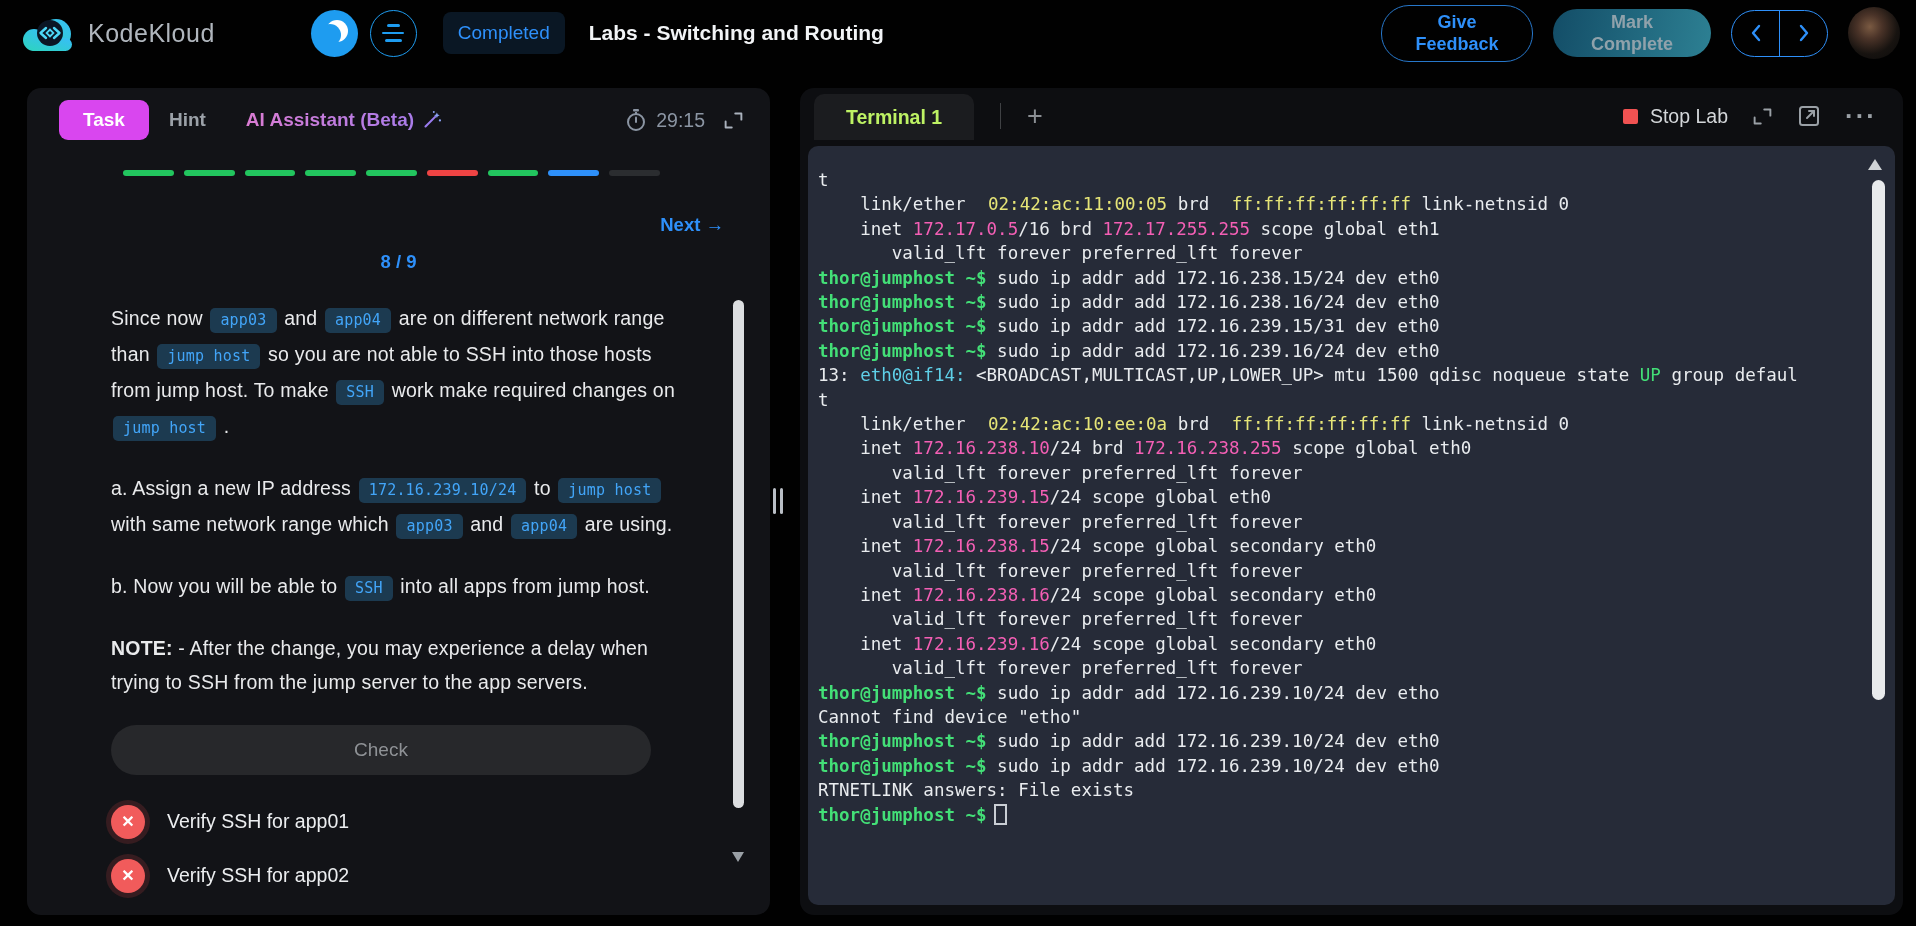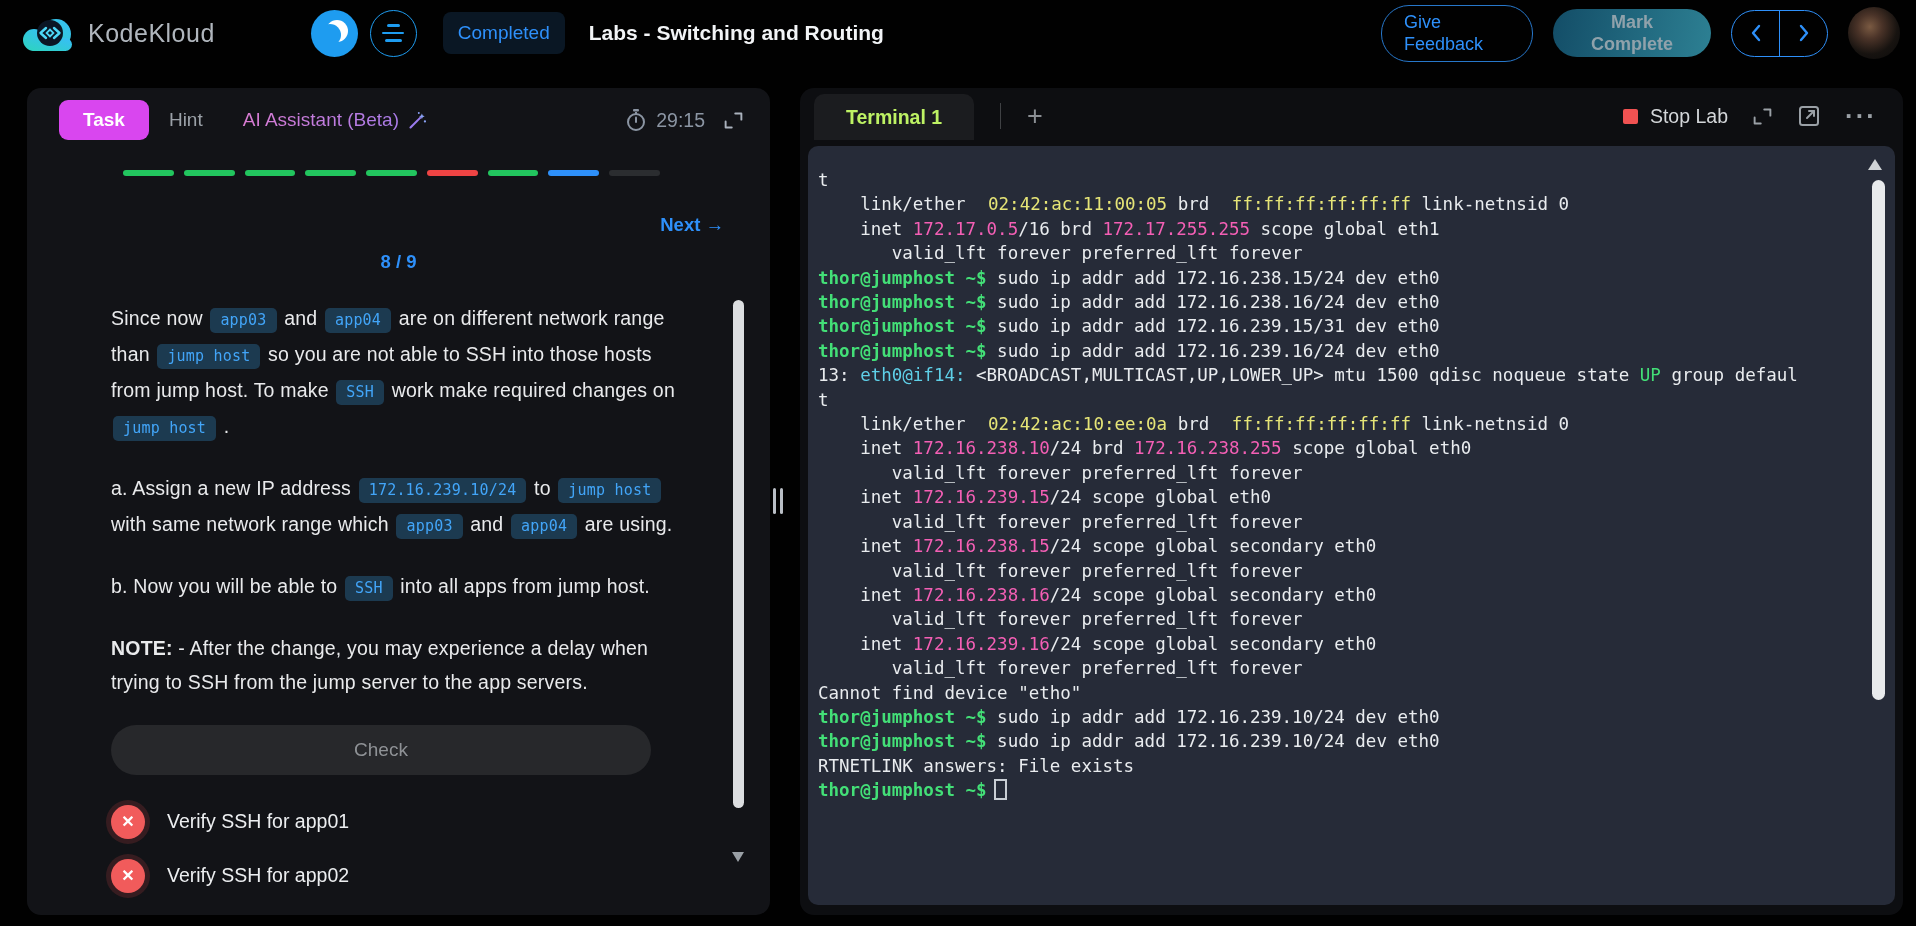--- a/index.html
+++ b/index.html
@@ -19,45 +19,45 @@
   .menu-btn { border:1.5px solid #1e9cf0; margin-left:12px; }
   .menu-lines { display:flex; flex-direction:column; gap:5px; align-items:center; }
   .menu-lines i { display:block; height:2.4px; border-radius:2px; background:#1e9cf0; }
   .menu-lines i:nth-child(1){ width:13px; } .menu-lines i:nth-child(2){ width:22px; }
   .menu-lines i:nth-child(3){ width:17px; }
   .status-badge { margin-left:26px; background:#0a1724; color:#2e90fa; font-size:19px;
                   font-weight:500; padding:10px 15px; border-radius:8px;text-align:right; }
   .lab-title { margin-left:24px; color:#f2f4f6; font-size:21px; font-weight:600; }
   .topbar-right { margin-left:auto; display:flex; align-items:center; gap:20px; padding-right:6px; }
   .feedback-btn { width:152px; height:57px; border:1px solid #2777ca; border-radius:28px;
-                  background:transparent; color:#2e90fa; font-size:18px; font-weight:400;
-                  line-height:1.25; display:flex; align-items:center;
+                  background:transparent; color:#2e90fa; font-size:18px; font-weight:700;
+                  line-height:1.25; text-align:center; display:flex; align-items:center;
                   justify-content:center; padding:0 22px; cursor:pointer; }
   .complete-btn { width:158px; height:48px; border:none; border-radius:31px;
                   background:linear-gradient(100deg,#134d67 0%,#2d8093 100%);
                   color:#90a2ab; font-size:18px; font-weight:600; line-height:1.25;
                   text-align:center; display:flex; align-items:center; justify-content:center;
                   padding:0 20px; cursor:pointer; }
   .nav-pill { width:97px; height:47px; border:1px solid #2e90fa; border-radius:24px;
               display:flex; overflow:hidden; }
   .nav-half { flex:1; display:flex; align-items:center; justify-content:center; cursor:pointer; }
   .nav-half:first-child { border-right:1px solid #2e90fa; }
   .avatar { width:52px; height:52px; border-radius:50%;
             background:radial-gradient(circle at 42% 38%, #7a5a42 0%, #4a3328 28%, #171310 62%, #0a0a0a 100%);
             cursor:pointer; }
 
   
   .task-panel { position:absolute; left:27px; top:88px; width:743px; height:827px;
                 background:#121317; border-radius:14px; }
   .tp-header { display:flex; align-items:center; padding:12px 26px 0 32px; }
-  .tab { font-size:19px; color:#9ba1a8; padding:9px 20px; border-radius:9px; cursor:pointer; }
+  .tab { font-size:19px; color:#9ba1a8; padding:9px 20px; border-radius:9px; cursor:pointer;font-weight:bold; }
   .tab.active { background:#d946ef; color:#ffffff; font-weight:700; padding:9px 24px; }
   .tab.ai { background:linear-gradient(90deg,#e07cd0,#9b7cf0);
             -webkit-background-clip:text; background-clip:text; color:transparent;
-            display:flex; align-items:center; gap:8px; }
+            display:flex; gap:8px; }
   .timer-group { margin-left:auto; display:flex; align-items:center; gap:9px;
                  color:#8b95a3; font-size:19.5px; }
   .expand-btn { margin-left:18px; cursor:pointer; display:flex; }
 
   .progress-bar { display:flex; gap:10px; margin:30px 110px 0 96px; }
   .seg { flex:1; height:5.5px; border-radius:4px; }
   .seg-green { background:#22c55e; } .seg-red { background:#ef4444; }
   .seg-blue { background:#2e90fa; } .seg-inactive { background:#2b2d30; }
 
   .next-row { text-align:right; padding-right:46px; margin-top:38px; }
@@ -303,20 +303,21 @@
         <div class="tline"><span class="c-w">    inet </span><span class="c-p">172.16.238.10</span><span class="c-w">/24 brd </span><span class="c-p">172.16.238.255</span><span class="c-w"> scope global eth0</span></div>
         <div class="tline"><span class="c-w">       valid_lft forever preferred_lft forever</span></div>
         <div class="tline"><span class="c-w">    inet </span><span class="c-p">172.16.239.15</span><span class="c-w">/24 scope global eth0</span></div>
         <div class="tline"><span class="c-w">       valid_lft forever preferred_lft forever</span></div>
         <div class="tline"><span class="c-w">    inet </span><span class="c-p">172.16.238.15</span><span class="c-w">/24 scope global secondary eth0</span></div>
         <div class="tline"><span class="c-w">       valid_lft forever preferred_lft forever</span></div>
         <div class="tline"><span class="c-w">    inet </span><span class="c-p">172.16.238.16</span><span class="c-w">/24 scope global secondary eth0</span></div>
         <div class="tline"><span class="c-w">       valid_lft forever preferred_lft forever</span></div>
         <div class="tline"><span class="c-w">    inet </span><span class="c-p">172.16.239.16</span><span class="c-w">/24 scope global secondary eth0</span></div>
         <div class="tline"><span class="c-w">       valid_lft forever preferred_lft forever</span></div>
+        <div class="tline"><span class="c-g bold">thor@jumphost ~$</span><span class="c-w"> sudo ip addr add 172.16.239.10/24 dev etho</span></div>
         <div class="tline"><span class="c-w">Cannot find device "etho"</span></div>
         <div class="tline"><span class="c-g bold">thor@jumphost ~$</span><span class="c-w"> sudo ip addr add 172.16.239.10/24 dev eth0</span></div>
         <div class="tline"><span class="c-g bold">thor@jumphost ~$</span><span class="c-w"> sudo ip addr add 172.16.239.10/24 dev eth0</span></div>
         <div class="tline"><span class="c-w">RTNETLINK answers: File exists</span></div>
         <div class="tline"><span class="c-g bold">thor@jumphost ~$</span><span class="cursor"></span></div>
       </div>
     <div class="term-scroll-up"></div>
     <div class="term-scroll-thumb"></div>
   </div>
 </div>

